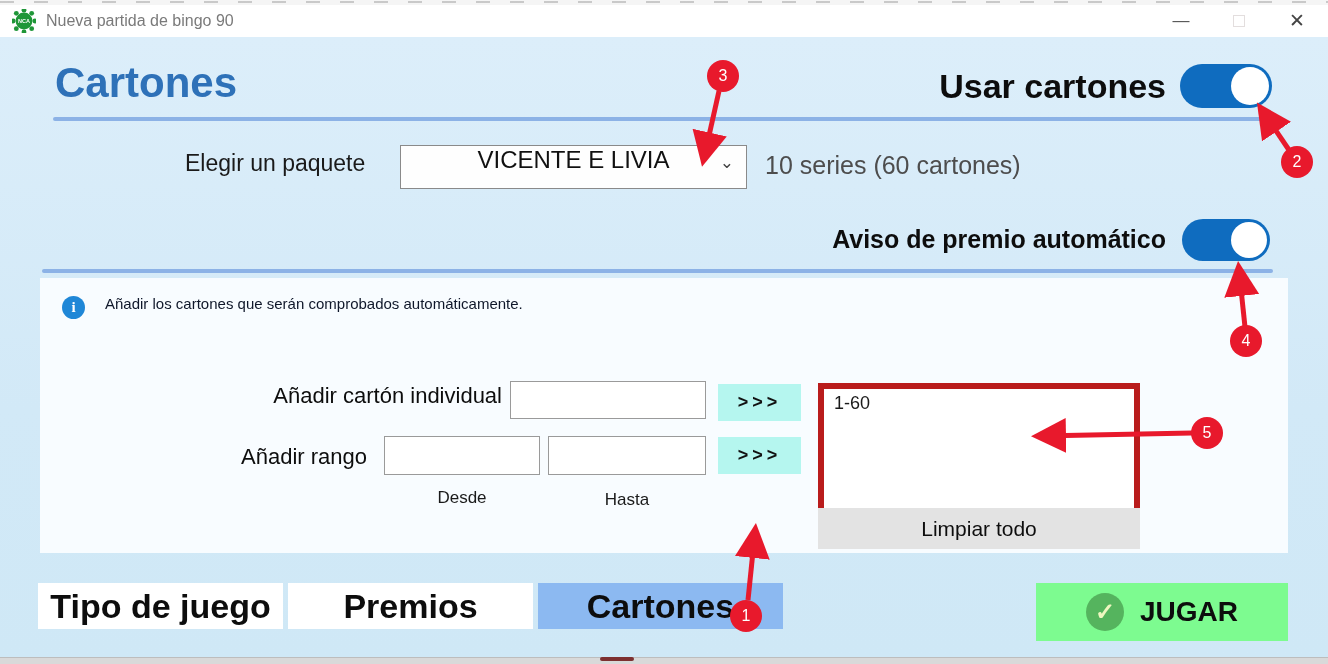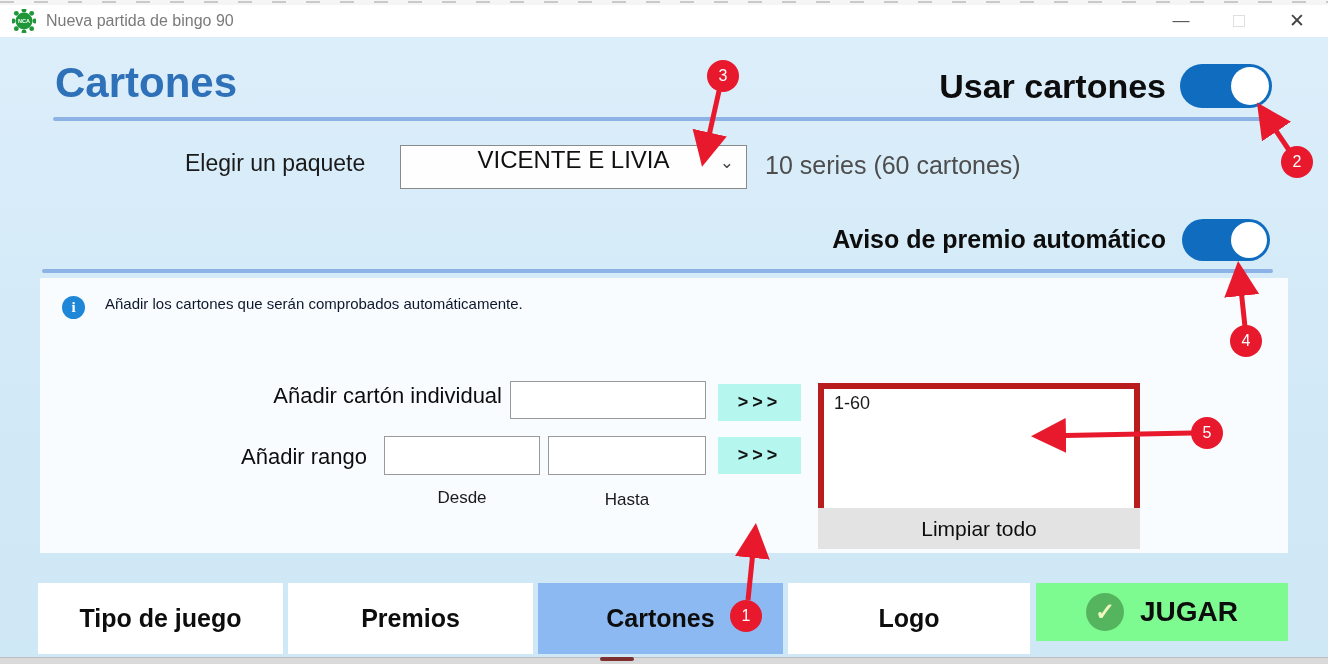--- a/index.html
+++ b/index.html
@@ -69,22 +69,22 @@
   .sub-label { position:absolute; font-size:17px; color:#1a1a1a; text-align:center; }
   .sub-from { left:344px; top:210px; width:156px; }
   .sub-to   { left:508px; top:212px; width:158px; }
 
   .card-list { position:absolute; left:778px; top:73px; width:322px; height:145px; background:#fff; border:6px solid #b91c1c;
     font-size:18px; color:#1a1a1a; padding:4px 10px; cursor:text;margin-top:32px; }
   .clear-btn { position:absolute; left:778px; top:230px; width:322px; height:41px; background:#e3e3e3; border:none;
     font-size:21px; color:#0d0d0d; cursor:pointer; font-family:"Liberation Sans", sans-serif; }
 
   
-  .tab { position:absolute; top:546px; height:71px; background:#ffffff; display:flex; align-items:center; justify-content:center;
-    font-size:25px; font-weight:bold; color:#0d0d0d; cursor:pointer; }
+  .tab { position:absolute; top:546px; height:46px; background:#ffffff; display:flex; align-items:center; justify-content:center;
+    font-size:34px; font-weight:bold; color:#0d0d0d; cursor:pointer; }
   .tab1 { left:38px; width:245px; }
   .tab2 { left:288px; width:245px; }
   .tab3 { left:538px; width:245px; background:#8cb9f1; }
   .tab4 { left:788px; width:242px; }
   .play-btn { position:absolute; left:1036px; top:546px; width:252px; height:58px; background:#7dfb90; display:flex;
     align-items:center; justify-content:center; gap:16px; font-size:28px; font-weight:bold; color:#0d0d0d; cursor:pointer; }
   .check-circle { width:38px; height:38px; border-radius:50%; background:#55b45e; color:#eef7c0; font-size:24px; font-weight:bold;
     text-align:center; line-height:38px; }
 
   
@@ -158,21 +158,20 @@
     <div class="sub-label sub-from">Desde</div>
     <div class="sub-label sub-to">Hasta</div>
 
     <div class="card-list">1-60</div>
     <button class="clear-btn">Limpiar todo</button>
   </div>
 
   <div class="tab tab1">Tipo de juego</div>
   <div class="tab tab2">Premios</div>
   <div class="tab tab3">Cartones</div>
-  <div class="tab tab4">Logo</div>
   <div class="play-btn">
     <span class="check-circle">✓</span>
     <span>JUGAR</span>
   </div>
 </div>
 
 <svg class="anno-svg">
   <defs>
     <marker id="ah" markerWidth="7" markerHeight="7" refX="5.2" refY="3.5" orient="auto">
       <path d="M0,0 L7,3.5 L0,7 Z" fill="#e8192c"></path>

